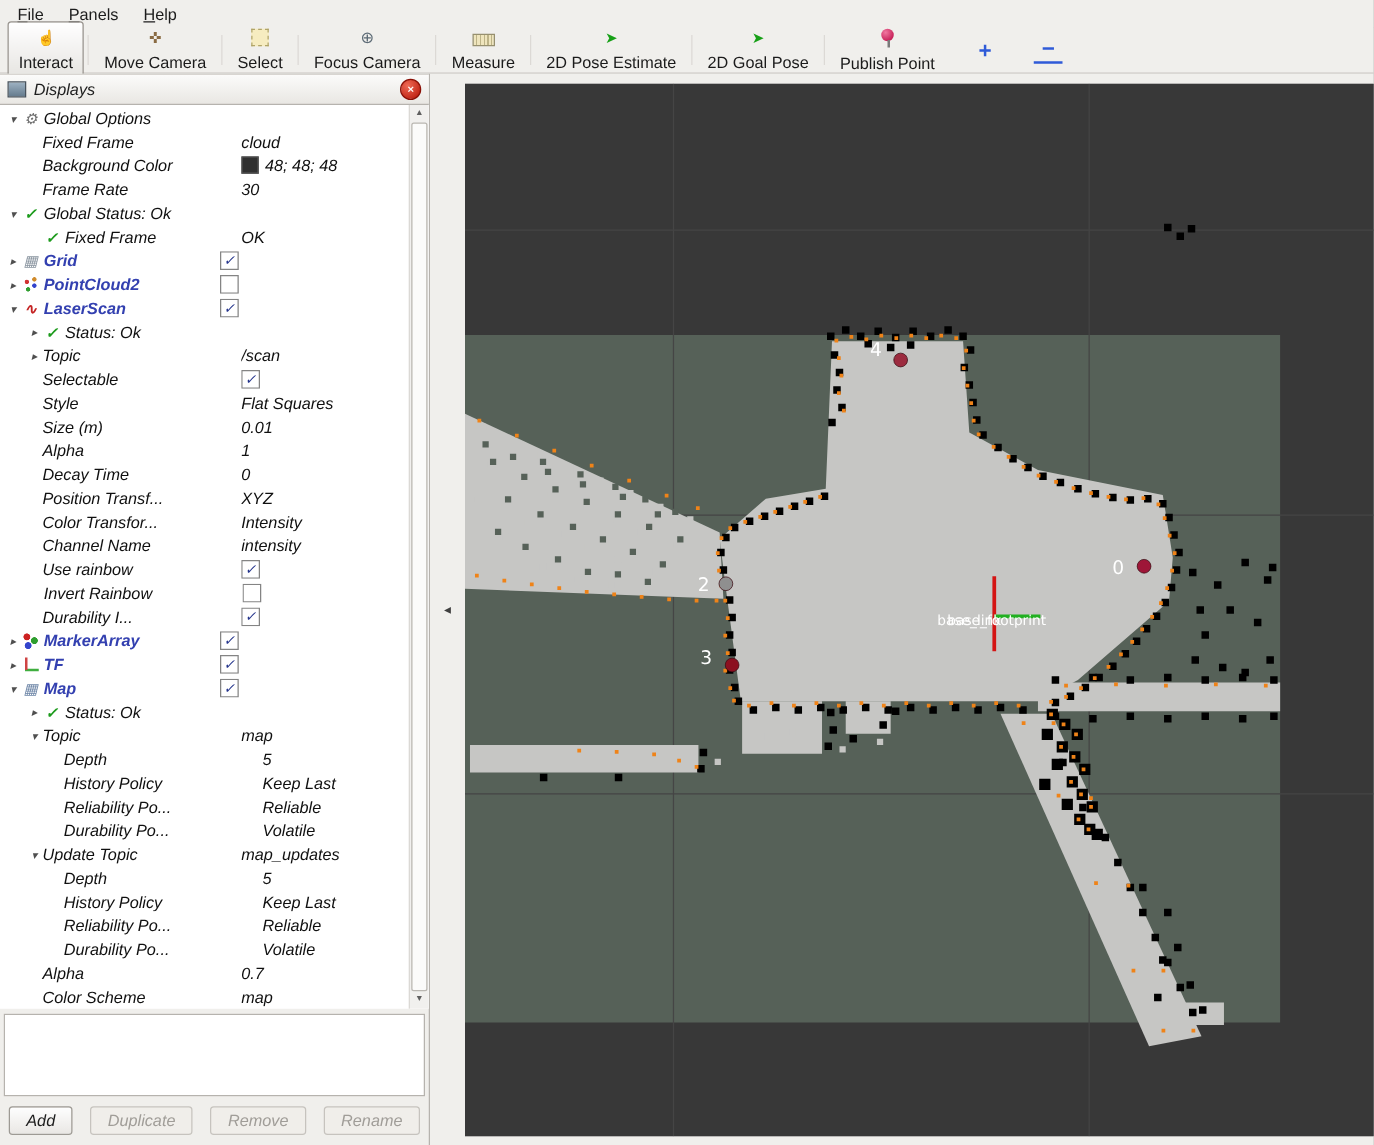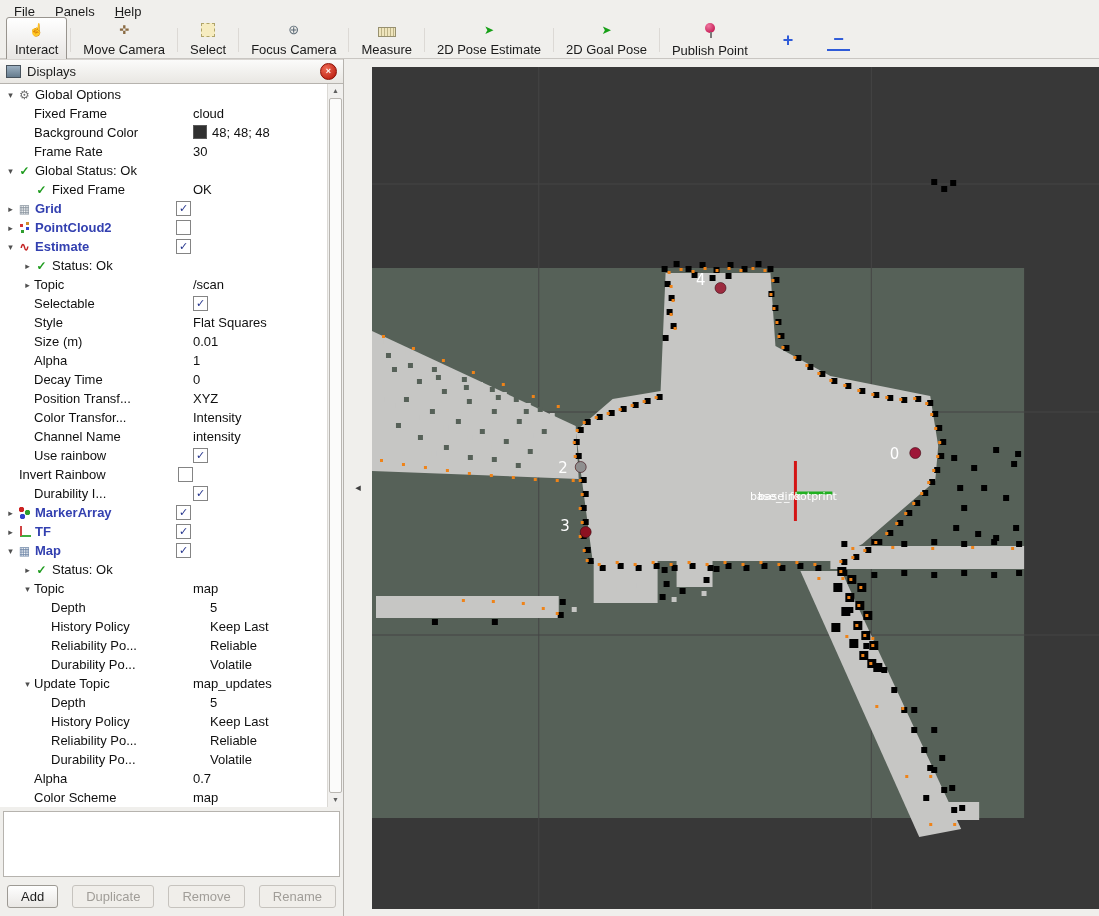--- a/index.html
+++ b/index.html
@@ -38,21 +38,21 @@
   .tool-mini{border:none;background:none;color:var(--accent_blue,#2f5bd8);font-weight:bold;
     font-size:18px;line-height:16px;padding:2px 6px;cursor:default;}
   .tool-mini.plus{margin-left:20px;}
   .tool-mini.minus{margin-left:28px;border-bottom:2px solid var(--accent_blue,#2f5bd8);}
 
   
   .content{flex:1;display:flex;min-height:0;}
 
   
   .displays-panel{width:343px;display:flex;flex-direction:column;background:#f0efec;
-    border-right:1px solid var(--panel_border,#b6b3ae);min-height:0;}
+    border-right:1px solid var(--panel_border,#b6b3ae);min-height:0;font-style:italic;}
   .panel-header{height:23px;flex:0 0 23px;display:flex;align-items:center;gap:6px;padding:0 6px;
     background:linear-gradient(#fbfbfa,#e9e7e3);border-bottom:1px solid var(--panel_border,#b6b3ae);
     border-top:1px solid #d8d5d1;}
   .displays-icon{width:13px;height:11px;border:1px solid #47525c;
     background:linear-gradient(#9db1c2,#667c8e);}
   .panel-title{flex:1;color:#1e1e1e;}
   .close-btn{width:15px;height:15px;border-radius:50%;border:1px solid #8a0f05;
     background:radial-gradient(circle at 35% 30%,#ef6a55,var(--close_red,#b31205));
     display:flex;align-items:center;justify-content:center;}
   .close-btn .x{color:#fff;font-size:9px;font-weight:bold;line-height:1;}
@@ -253,21 +253,21 @@
                 <span class="nm display">PointCloud2</span>
               </div>
               <div class="cell val">
                 <span class="cb"></span>
               </div>
             </div>
             <div class="tree-row">
               <div class="cell name" style="padding-left: 4px;">
                 <span class="expander">▾</span>
                 <span class="ticon i-laserscan"></span>
-                <span class="nm display">Estimate</span>
+                <span class="nm display">LaserScan</span>
               </div>
               <div class="cell val">
                 <span class="cb checked"></span>
               </div>
             </div>
             <div class="tree-row">
               <div class="cell name" style="padding-left: 21px;">
                 <span class="expander">▸</span>
                 <span class="ticon i-check"></span>
                 <span class="nm">Status: Ok</span>
@@ -358,21 +358,21 @@
             <div class="tree-row">
               <div class="cell name" style="padding-left: 21px;">
                 <span class="expander"></span>
                 <span class="nm">Use rainbow</span>
               </div>
               <div class="cell val">
                 <span class="cb checked"></span>
               </div>
             </div>
             <div class="tree-row">
-              <div class="cell name" style="padding-left: 6px;">
+              <div class="cell name" style="padding-left: 22px;">
                 <span class="expander"></span>
                 <span class="nm">Invert Rainbow</span>
               </div>
               <div class="cell val">
                 <span class="cb"></span>
               </div>
             </div>
             <div class="tree-row">
               <div class="cell name" style="padding-left: 21px;">
                 <span class="expander"></span>

